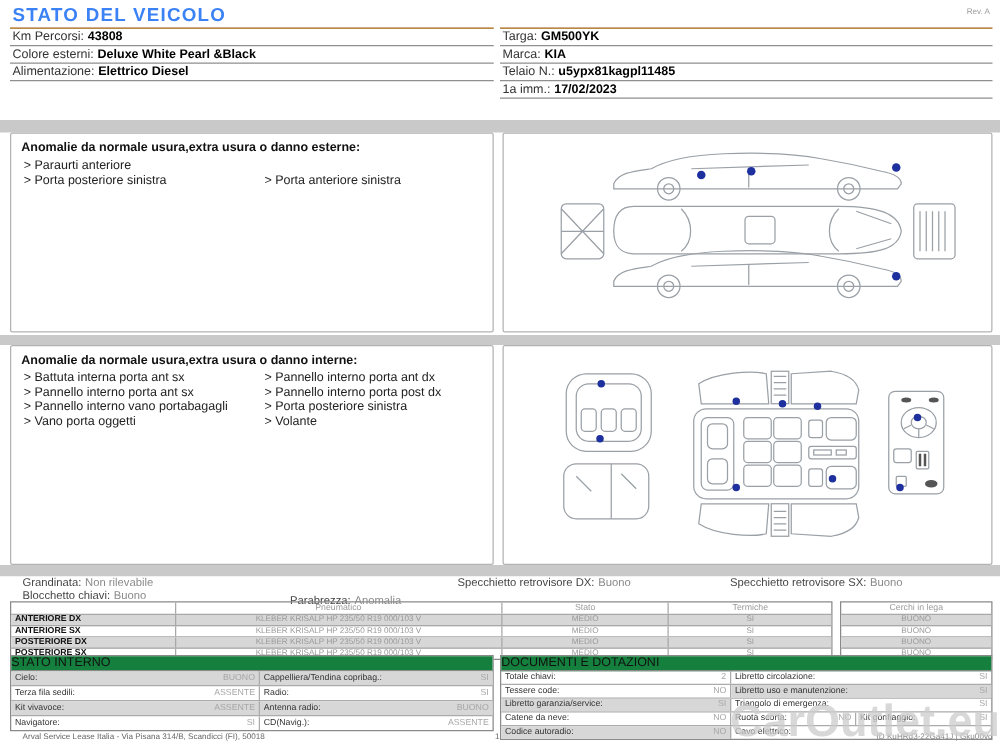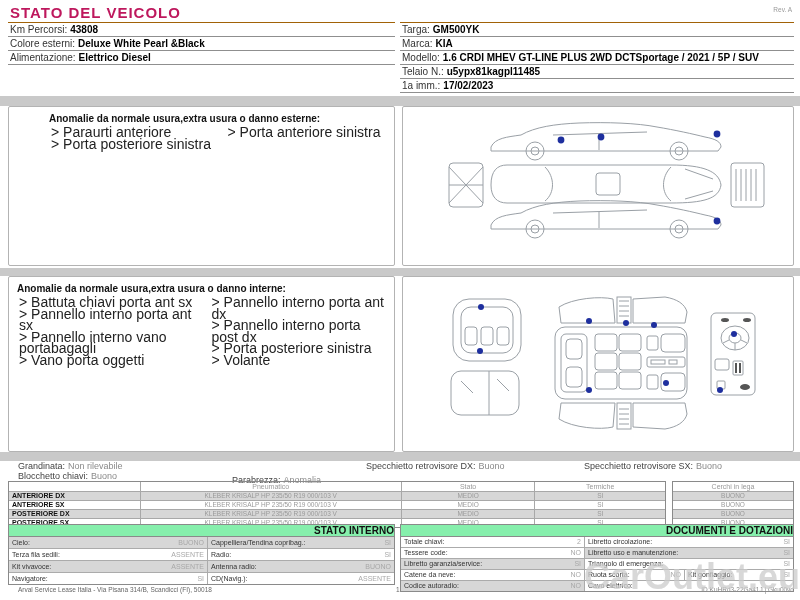--- a/index.html
+++ b/index.html
@@ -6,37 +6,37 @@
   body{
     width:800px;height:600px;position:relative;overflow:hidden;
     background:#ffffff;color:#222;
     font-family:"Liberation Sans", sans-serif;
   }
   .band{position:absolute;left:0;width:800px;background:#c9c9c9;}
   #band1{top:96px;height:10px;}
   #band2{top:268px;height:8px;}
   #band3{top:452px;height:9px;}
 
-  .page-title{position:absolute;left:10px;top:4px;font-size:15px;font-weight:bold;letter-spacing:1px;color:#be185d;}
+  .page-title{position:absolute;left:10px;top:4px;font-size:15px;font-weight:bold;letter-spacing:1px;color:#3b82f6;}
   .rev{position:absolute;right:8px;top:6px;font-size:6.5px;color:#999;}
 
   .info-table{position:absolute;border-top:1px solid #a16207;}
   #info-left{left:8px;top:22px;width:387px;}
   #info-right{left:400px;top:22px;width:394px;}
   .irow{border-bottom:1px solid #8f8f8f;padding:1px 2px 1px 2px;font-size:10px;line-height:11px;min-height:11px;}
   .irow .lbl{color:#333;margin-right:3px;}
   .irow .val{font-weight:bold;color:#000;}
 
   .sect{position:absolute;background:#fff;border:1px solid #b3b3b3;border-radius:2px;box-sizing:border-box;}
-  #sect-ext{left:8px;top:106px;width:387px;height:160px;padding-left:32px;}
+  #sect-ext{left:8px;top:106px;width:387px;height:160px;}
   #sect-ext-diag{left:402px;top:106px;width:392px;height:160px;}
   #sect-int{left:8px;top:276px;width:387px;height:176px;}
   #sect-int-diag{left:402px;top:276px;width:392px;height:176px;}
   .sect-title{font-weight:bold;font-size:10px;color:#111;margin:6px 8px 3px 8px;}
-  .cols{display:flex;font-size:14px;color:#222;}
+  .cols{display:flex;font-size:10px;color:#222;align-items:flex-end;}
   .col{width:50%;box-sizing:border-box;padding:0 4px 0 10px;line-height:11.5px;}
   .anom-item::before{content:"> ";}
 
   .status-line{position:absolute;font-size:9px;line-height:9px;white-space:nowrap;}
   .status-line .lbl{font-weight:normal;color:#444;}
   .status-line .val{color:#8a8a8a;margin-left:3px;}
 
   
   #tyre-table{position:absolute;left:8px;top:481px;width:658px;border:1px solid #8a8a8a;box-sizing:border-box;font-size:6.5px;}
   .trow{display:flex;height:8px;line-height:8px;border-bottom:1px solid #a8a8a8;}
@@ -51,21 +51,21 @@
   #cerchi-table{position:absolute;left:672px;top:481px;width:122px;border:1px solid #8a8a8a;box-sizing:border-box;font-size:6.5px;}
   .crow{height:8px;line-height:8px;text-align:center;color:#9a9a9a;border-bottom:1px solid #a8a8a8;}
   .crow:last-child{border-bottom:none;}
   .crow.hdr{height:9px;line-height:9px;font-size:7px;color:#999;}
   .shade{background:#d7d7d7;}
 
   
   .mini-table{position:absolute;border:1px solid #8a8a8a;box-sizing:border-box;background:#fff;}
   #si-table{left:8px;top:524px;width:387px;}
   #doc-table{left:400px;top:524px;width:394px;}
-  .mt-header{background:#86efac;font-weight:bold;text-align:right;font-size:10px;height:11px;line-height:11px;color:#111;border-bottom:1px solid #8a8a8a;}
+  .mt-header{background:#15803d;font-weight:normal;text-align:left;font-size:10px;height:11px;line-height:11px;color:#111;border-bottom:1px solid #8a8a8a;}
   .mrow{display:flex;border-bottom:1px solid #ababab;}
   .mrow:last-child{border-bottom:none;}
   #si-table .mrow{height:11px;line-height:11px;}
   #doc-table .mrow{height:10px;line-height:10px;}
   .mcell{display:flex;justify-content:space-between;box-sizing:border-box;padding:0 3px;font-size:7px;overflow:hidden;white-space:nowrap;}
   .mcell .l{color:#333;}
   .mcell .v{color:#a8a8a8;margin-left:4px;}
   #si-table .mc-l{width:199px;border-right:1px solid #ababab;}
   #si-table .mc-r{width:186px;}
   #doc-table .mc-l{width:184px;border-right:1px solid #ababab;}
@@ -115,23 +115,20 @@
 </div>
 
 <div class="info-table" id="info-right">
   <div class="irow">
     <span class="lbl">Targa:</span><span class="val">GM500YK</span>
   </div>
   <div class="irow">
     <span class="lbl">Marca:</span><span class="val">KIA</span>
   </div>
   <div class="irow">
-    <span class="lbl">Modello:</span><span class="val">1.6 CRDI MHEV GT-LINE PLUS 2WD DCTSportage / 2021 / 5P / SUV</span>
-  </div>
-  <div class="irow">
     <span class="lbl">Telaio N.:</span><span class="val">u5ypx81kagpl11485</span>
   </div>
   <div class="irow">
     <span class="lbl">1a imm.:</span><span class="val">17/02/2023</span>
   </div>
 </div>
 
 <div class="sect" id="sect-ext">
   <div class="sect-title">Anomalie da normale usura,extra usura o danno esterne:</div>
   <div class="cols">
@@ -179,21 +176,21 @@
     <circle class="diag-line" cx="276" cy="122" r="9"></circle>
     <circle class="diag-line" cx="276" cy="122" r="4"></circle>
     <circle class="diag-dot" cx="314" cy="114" r="3.4"></circle>
   </svg>
 </div>
 
 <div class="sect" id="sect-int">
   <div class="sect-title">Anomalie da normale usura,extra usura o danno interne:</div>
   <div class="cols">
     <div class="col">
-      <div class="anom-item">Battuta chiavi porta ant sx</div>
+      <div class="anom-item">Battuta interna porta ant sx</div>
       <div class="anom-item">Pannello interno porta ant sx</div>
       <div class="anom-item">Pannello interno vano portabagagli</div>
       <div class="anom-item">Vano porta oggetti</div>
     </div>
     <div class="col">
       <div class="anom-item">Pannello interno porta ant dx</div>
       <div class="anom-item">Pannello interno porta post dx</div>
       <div class="anom-item">Porta posteriore sinistra</div>
       <div class="anom-item">Volante</div>
     </div>

